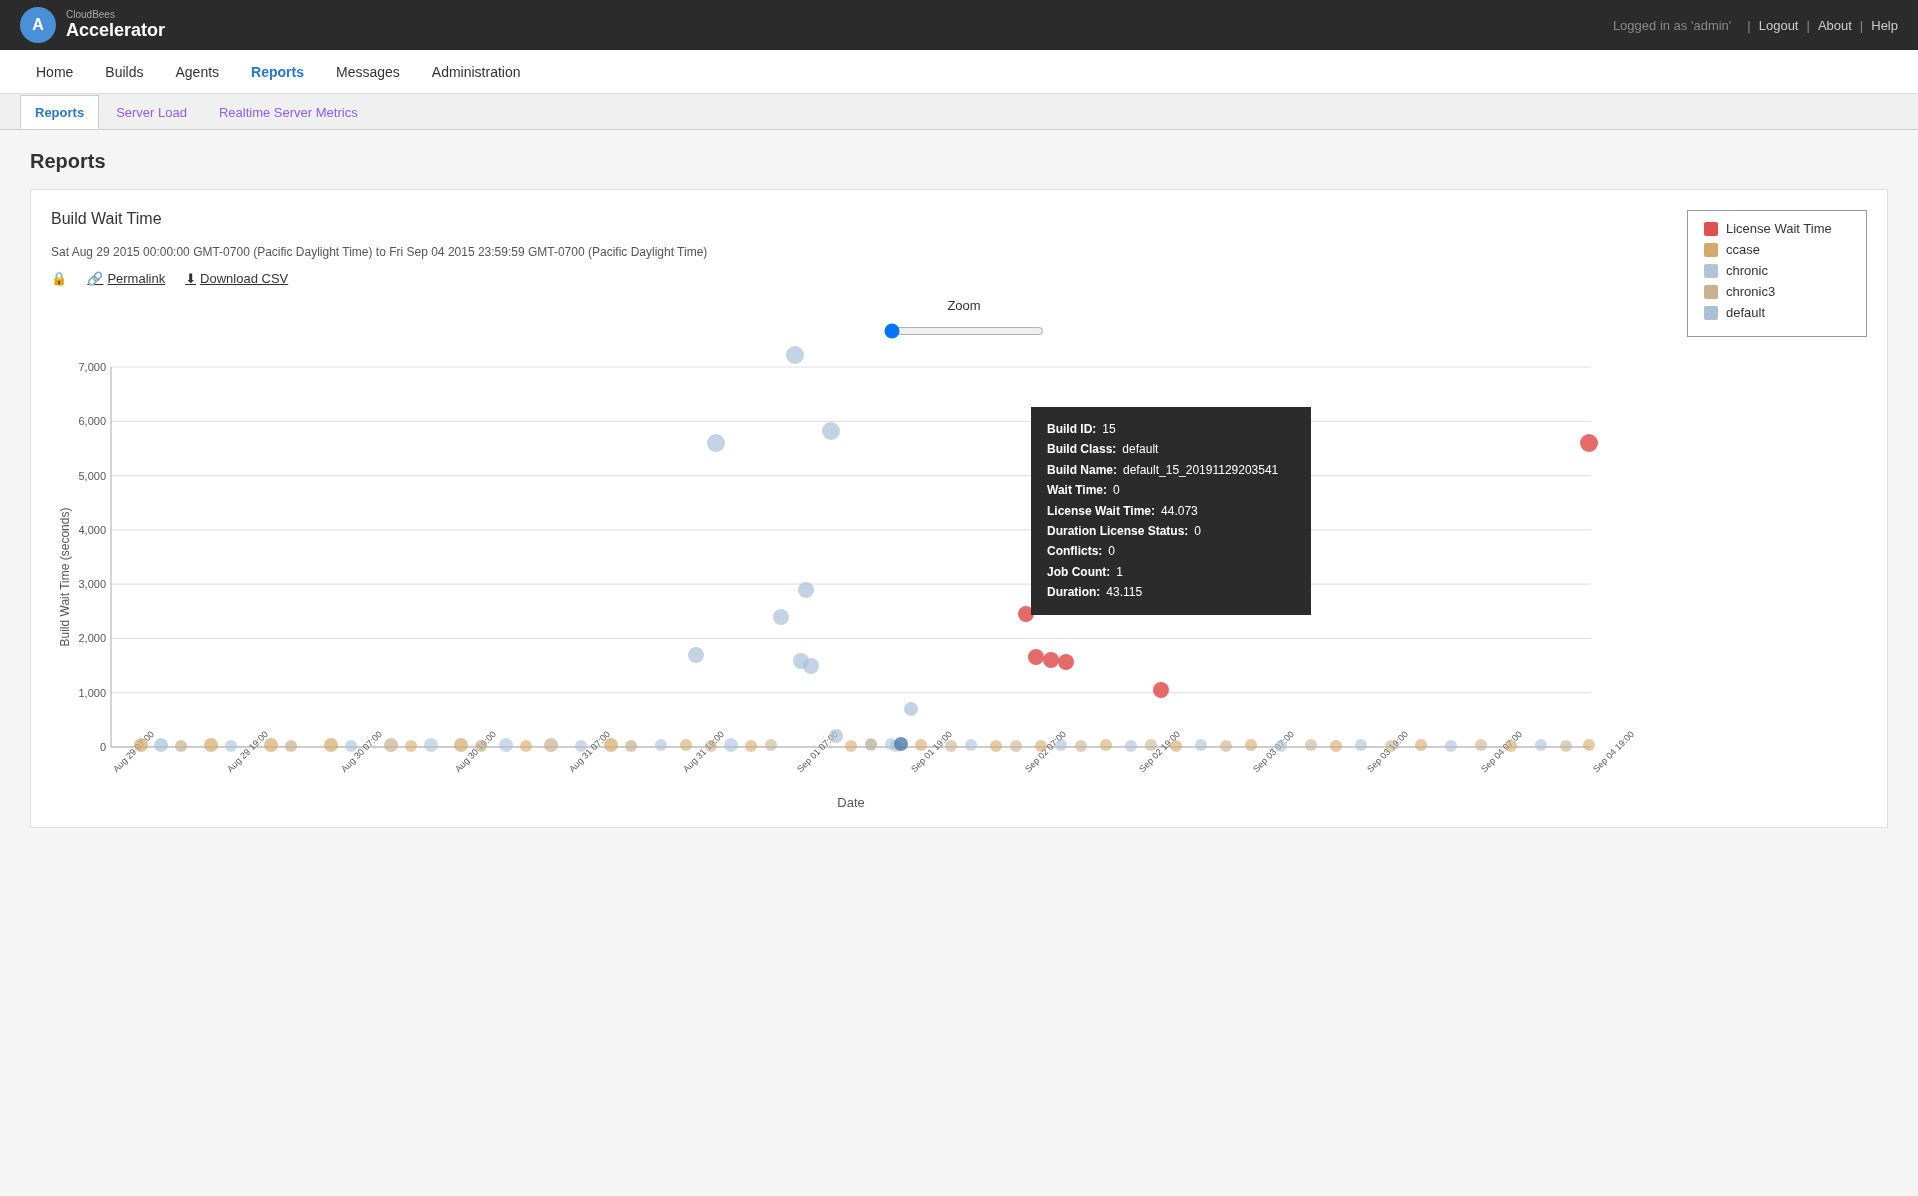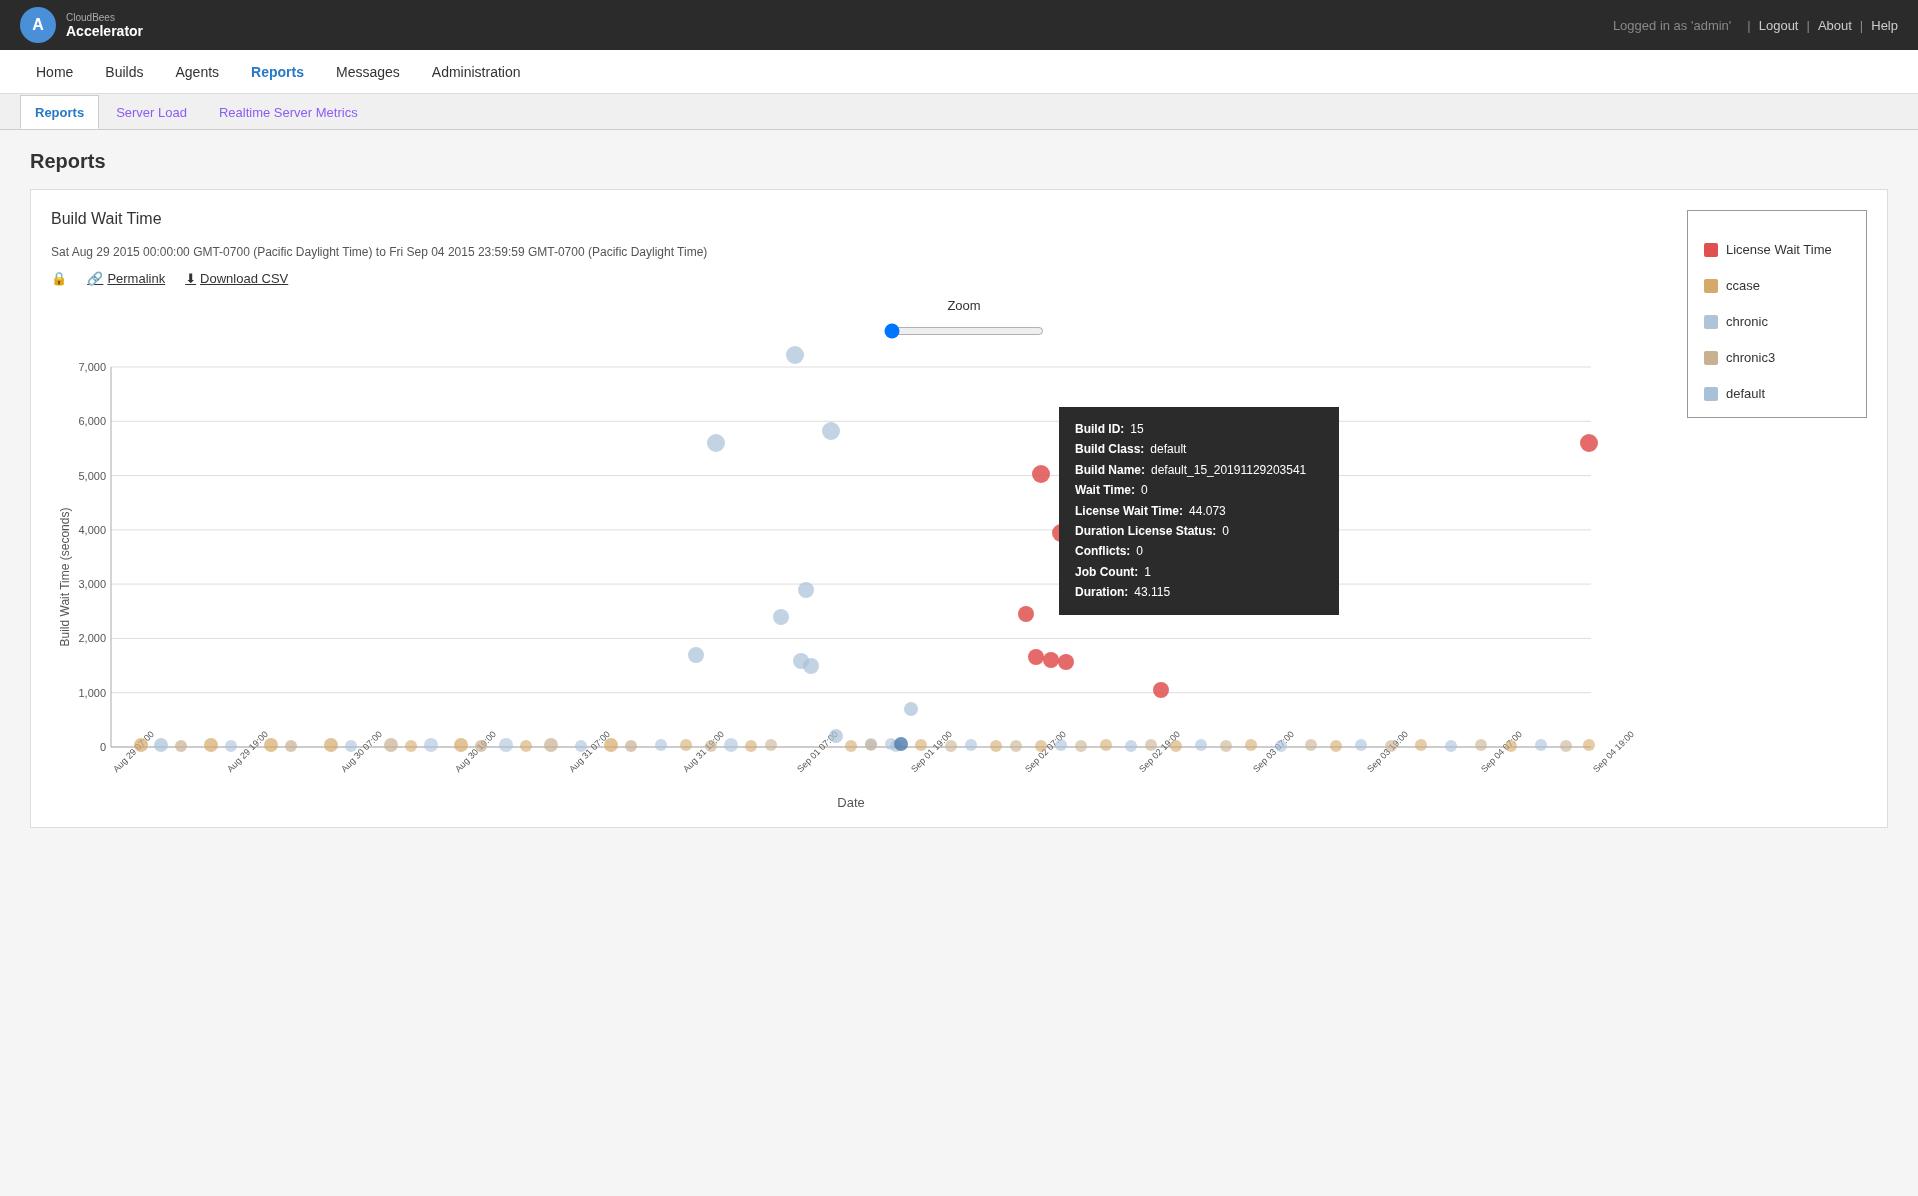--- a/index.html
+++ b/index.html
@@ -21,21 +21,21 @@
       gap: 10px;
     }
     #topbar .logo {
       width: 36px; height: 36px;
       background: #4a90d9;
       border-radius: 50%;
       display: flex; align-items: center; justify-content: center;
       color: white; font-size: 16px; font-weight: bold;
     }
     #topbar .brand-name {
-      color: white; font-size: 14px; font-weight: bold;
+      color: white; font-size: 18px; font-weight: bold;
     }
     #topbar .brand-sub {
       color: #aaa; font-size: 10px; display: block;
     }
     #topbar .top-links {
       display: flex; gap: 0; align-items: center;
       color: #ccc; font-size: 13px; text-align: center;
     }
     #topbar .top-links span { color: #888; margin: 0 8px; }
     #topbar .top-links a { color: #ccc; text-decoration: none; }
@@ -125,21 +125,21 @@
     
     .legend {
       position: absolute;
       top: 20px; right: 20px;
       border: 1px solid #999;
       background: white;
       padding: 10px 16px;
       min-width: 180px;
     }
     .legend-item {
-      display: flex; align-items: center; gap: 8px; margin-bottom: 6px; font-size: 13px; margin-top: 21px;
+      display: flex; align-items: center; gap: 8px; margin-bottom: 6px; font-size: 13px;
     }
     .legend-dot {
       width: 14px; height: 14px; border-radius: 2px; flex-shrink: 0;
     }
 
     
     .scatter-wrap {
       position: relative;
     }
 
@@ -384,21 +384,21 @@
         <circle cx="1340" cy="399" r="6" fill="#c8b090" opacity="0.6"></circle>
         <circle cx="1370" cy="398" r="6" fill="#d4a96a" opacity="0.6"></circle>
         <circle cx="1400" cy="399" r="6" fill="#a8c0d8" opacity="0.6"></circle>
         <circle cx="1430" cy="398" r="6" fill="#c8b090" opacity="0.6"></circle>
         <circle cx="1460" cy="399" r="6" fill="#d4a96a" opacity="0.6"></circle>
         <circle cx="1490" cy="398" r="6" fill="#a8c0d8" opacity="0.6"></circle>
         <circle cx="1515" cy="399" r="6" fill="#c8b090" opacity="0.6"></circle>
         <circle cx="1538" cy="398" r="6" fill="#d4a96a" opacity="0.6"></circle>
       </svg>
 
-      <div class="tooltip" style="top: 60px; left: 1008px;">
+      <div class="tooltip" style="top: 60px; left: 980px;">
         <div class="tooltip-row">
           <span class="tooltip-label">Build ID:</span>
           <span class="tooltip-val">15</span>
         </div>
         <div class="tooltip-row">
           <span class="tooltip-label">Build Class:</span>
           <span class="tooltip-val">default</span>
         </div>
         <div class="tooltip-row">
           <span class="tooltip-label">Build Name:</span>

